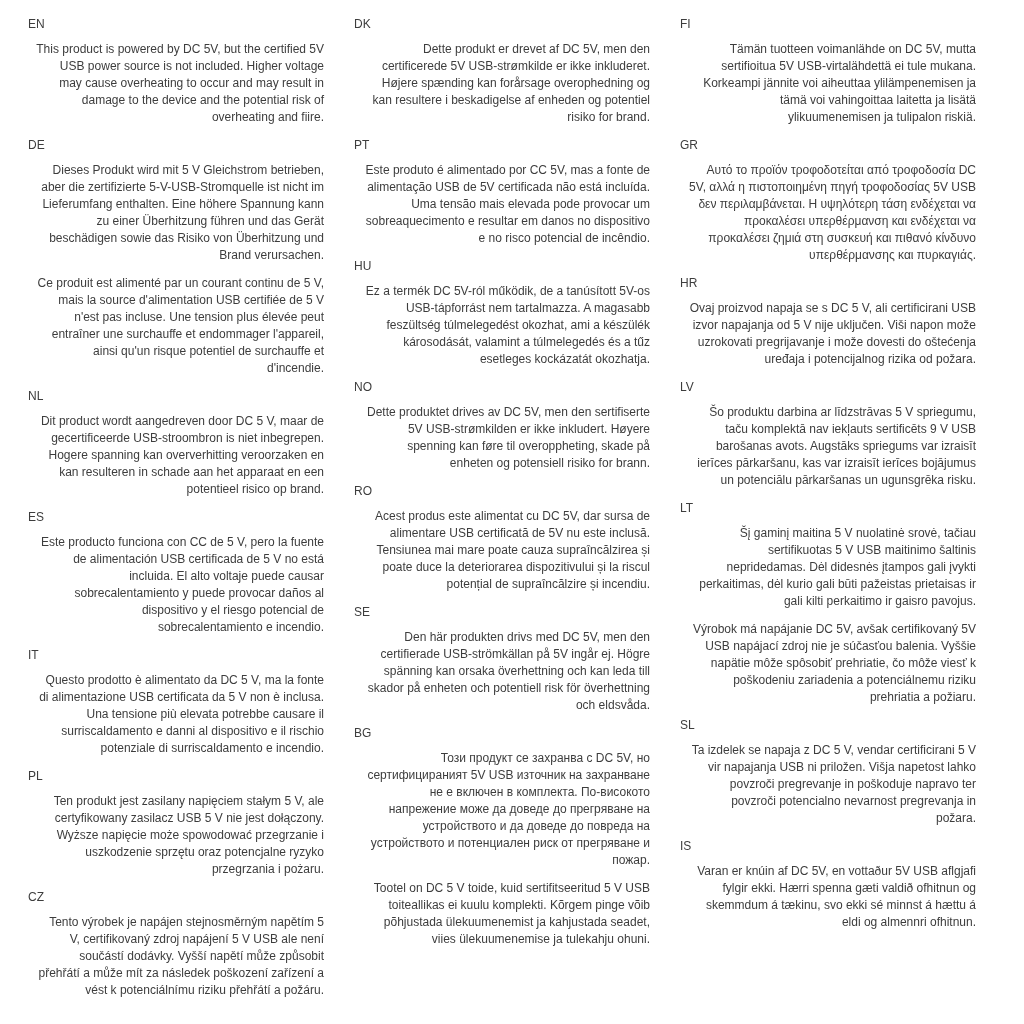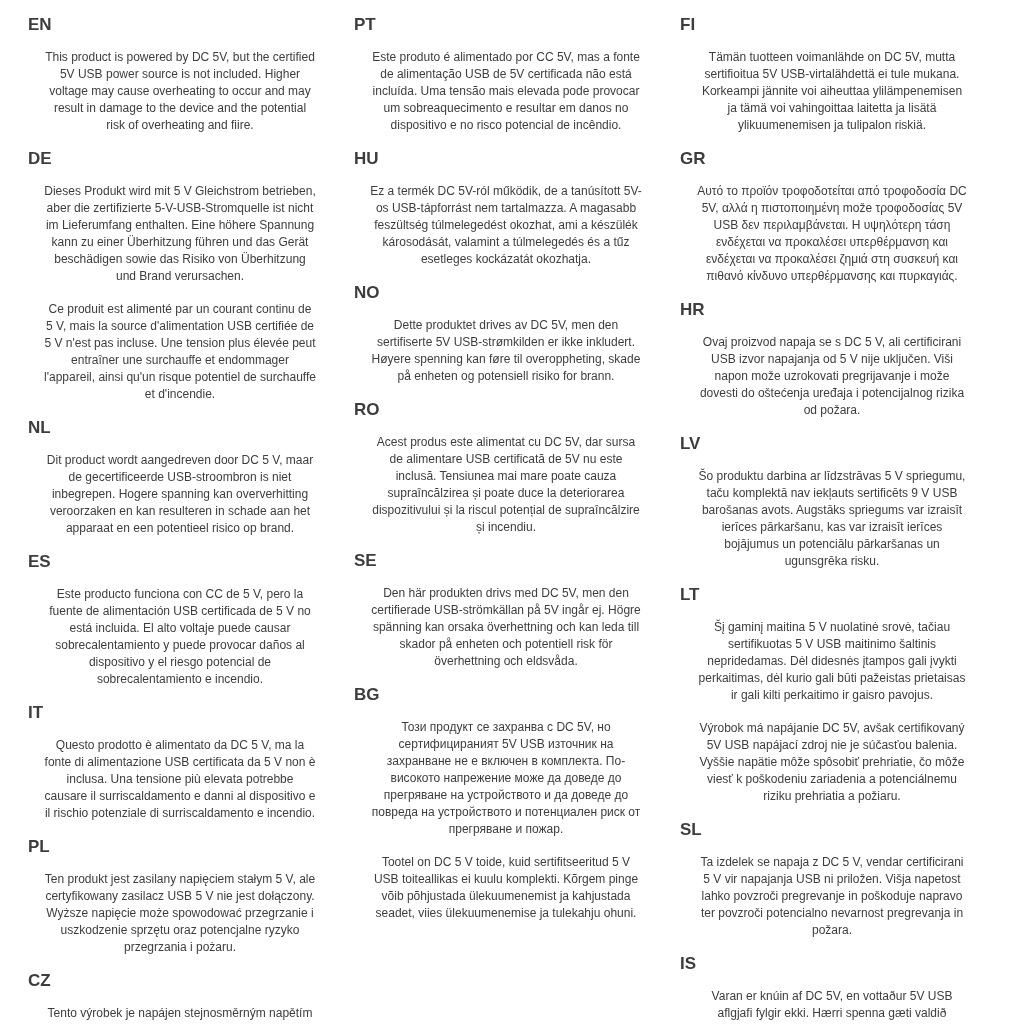--- a/index.html
+++ b/index.html
@@ -23,30 +23,30 @@
     gap: 22px;
   }
   .col {
     width: 304px;
     flex: 0 0 304px;
   }
   .section {
     margin-bottom: 11px;
   }
   .lang-code {
-    font-size: 17px;
+    font-size: 12px;
     line-height: 17px;
     margin: 0 0 2px 0;
-    font-weight: 700;
+    font-weight: 400;
   }
   .lang-text {
     font-size: 12px;
     line-height: 17px;
-    margin: 16px;
-    text-align: center;
+    margin: 8px;
+    text-align: right;
   }
 </style>
 </head>
 <body>
 
 <div class="page">
   <div class="col">
       <div class="section">
         <div class="lang-code">EN</div>
         <div class="lang-text">This product is powered by DC 5V, but the certified 5V USB power source is not included. Higher voltage may cause overheating to occur and may result in damage to the device and the potential risk of overheating and fiire.</div>
@@ -74,20 +74,24 @@
         <div class="lang-code">PL</div>
         <div class="lang-text">Ten produkt jest zasilany napięciem stałym 5 V, ale certyfikowany zasilacz USB 5 V nie jest dołączony. Wyższe napięcie może spowodować przegrzanie i uszkodzenie sprzętu oraz potencjalne ryzyko przegrzania i pożaru.</div>
       </div>
       <div class="section">
         <div class="lang-code">CZ</div>
         <div class="lang-text">Tento výrobek je napájen stejnosměrným napětím 5 V, certifikovaný zdroj napájení 5 V USB ale není součástí dodávky. Vyšší napětí může způsobit přehřátí a může mít za následek poškození zařízení a vést k potenciálnímu riziku přehřátí a požáru.</div>
       </div>
     </div>
   <div class="col">
       <div class="section">
+        <div class="lang-code">DK</div>
+        <div class="lang-text">Dette produkt er drevet af DC 5V, men den certificerede 5V USB-strømkilde er ikke inkluderet. Højere spænding kan forårsage overophedning og kan resultere i beskadigelse af enheden og potentiel risiko for brand.</div>
+      </div>
+      <div class="section">
         <div class="lang-code">PT</div>
         <div class="lang-text">Este produto é alimentado por CC 5V, mas a fonte de alimentação USB de 5V certificada não está incluída. Uma tensão mais elevada pode provocar um sobreaquecimento e resultar em danos no dispositivo e no risco potencial de incêndio.</div>
       </div>
       <div class="section">
         <div class="lang-code">HU</div>
         <div class="lang-text">Ez a termék DC 5V-ról működik, de a tanúsított 5V-os USB-tápforrást nem tartalmazza. A magasabb feszültség túlmelegedést okozhat, ami a készülék károsodását, valamint a túlmelegedés és a tűz esetleges kockázatát okozhatja.</div>
       </div>
       <div class="section">
         <div class="lang-code">NO</div>
         <div class="lang-text">Dette produktet drives av DC 5V, men den sertifiserte 5V USB-strømkilden er ikke inkludert. Høyere spenning kan føre til overoppheting, skade på enheten og potensiell risiko for brann.</div>
@@ -108,21 +112,21 @@
         <div class="lang-text">Tootel on DC 5 V toide, kuid sertifitseeritud 5 V USB toiteallikas ei kuulu komplekti. Kõrgem pinge võib põhjustada ülekuumenemist ja kahjustada seadet, viies ülekuumenemise ja tulekahju ohuni.</div>
       </div>
     </div>
   <div class="col">
       <div class="section">
         <div class="lang-code">FI</div>
         <div class="lang-text">Tämän tuotteen voimanlähde on DC 5V, mutta sertifioitua 5V USB-virtalähdettä ei tule mukana. Korkeampi jännite voi aiheuttaa ylilämpenemisen ja tämä voi vahingoittaa laitetta ja lisätä ylikuumenemisen ja tulipalon riskiä.</div>
       </div>
       <div class="section">
         <div class="lang-code">GR</div>
-        <div class="lang-text">Αυτό το προϊόν τροφοδοτείται από τροφοδοσία DC 5V, αλλά η πιστοποιημένη može τροφοδοσίας 5V USB δεν περιλαμβάνεται. Η υψηλότερη τάση ενδέχεται να προκαλέσει υπερθέρμανση και ενδέχεται να προκαλέσει ζημιά στη συσκευή και πιθανό κίνδυνο υπερθέρμανσης και πυρκαγιάς.</div>
+        <div class="lang-text">Αυτό το προϊόν τροφοδοτείται από τροφοδοσία DC 5V, αλλά η πιστοποιημένη πηγή τροφοδοσίας 5V USB δεν περιλαμβάνεται. Η υψηλότερη τάση ενδέχεται να προκαλέσει υπερθέρμανση και ενδέχεται να προκαλέσει ζημιά στη συσκευή και πιθανό κίνδυνο υπερθέρμανσης και πυρκαγιάς.</div>
       </div>
       <div class="section">
         <div class="lang-code">HR</div>
         <div class="lang-text">Ovaj proizvod napaja se s DC 5 V, ali certificirani USB izvor napajanja od 5 V nije uključen. Viši napon može uzrokovati pregrijavanje i može dovesti do oštećenja uređaja i potencijalnog rizika od požara.</div>
       </div>
       <div class="section">
         <div class="lang-code">LV</div>
         <div class="lang-text">Šo produktu darbina ar līdzstrāvas 5 V spriegumu, taču komplektā nav iekļauts sertificēts 9 V USB barošanas avots. Augstāks spriegums var izraisīt ierīces pārkaršanu, kas var izraisīt ierīces bojājumus un potenciālu pārkaršanas un ugunsgrēka risku.</div>
       </div>
       <div class="section">

